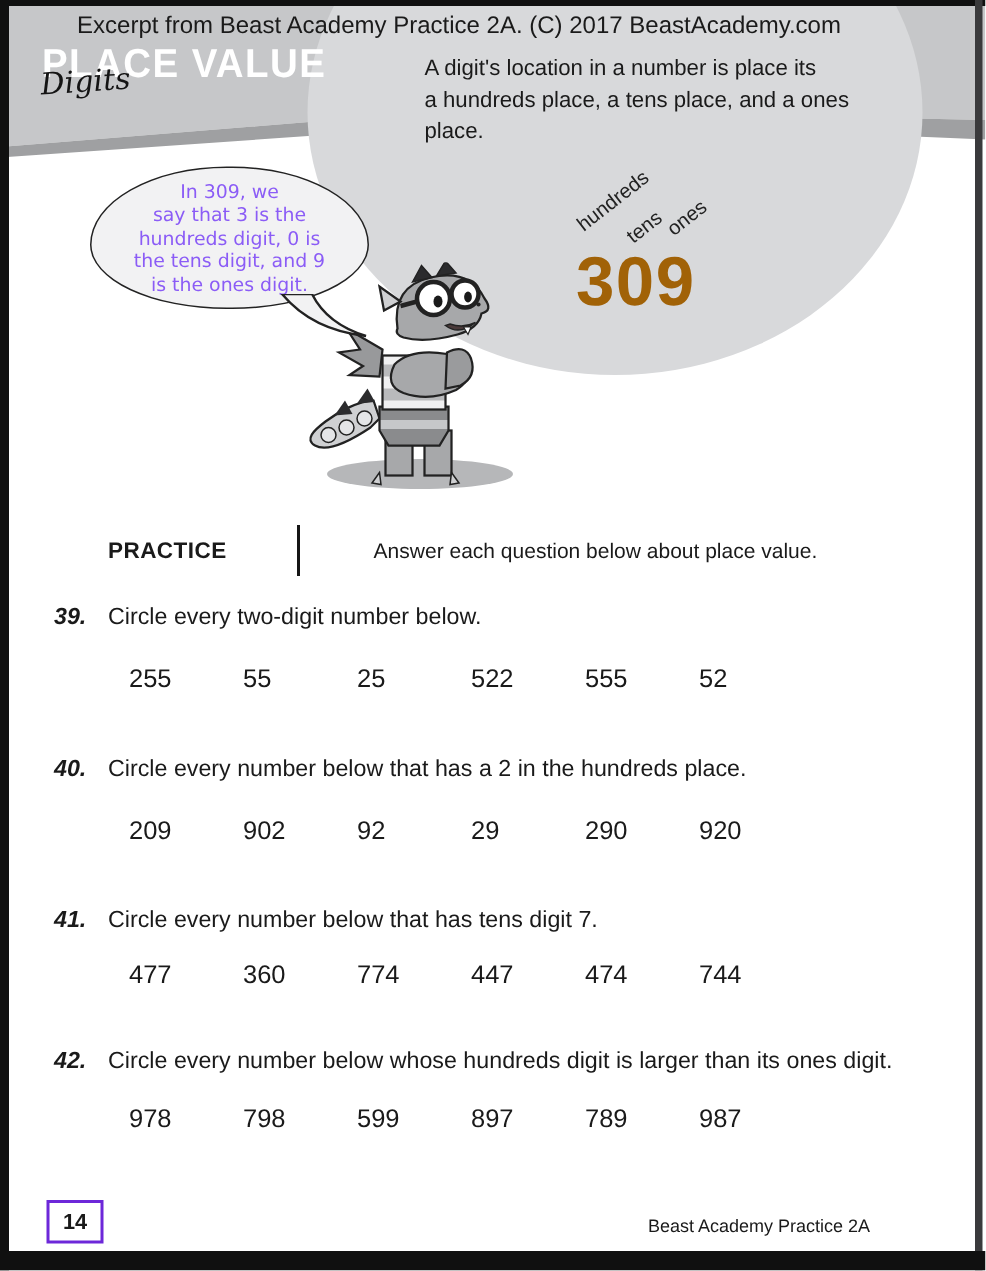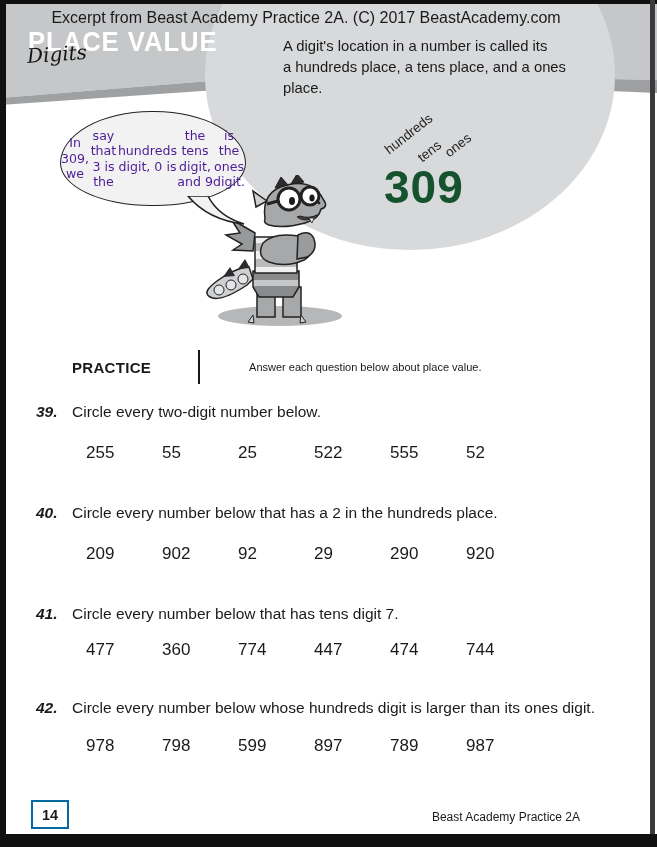--- a/index.html
+++ b/index.html
@@ -22,46 +22,46 @@
 
   .title{position:absolute;left:28px;top:27px;font-size:27px;font-weight:bold;color:#ffffff;
     letter-spacing:1px;z-index:3;transform:scaleX(0.95);transform-origin:left top;white-space:nowrap;}
   .script-label{position:absolute;left:27px;top:42px;font-family:"DejaVu Serif",serif;font-style:italic;
     font-size:20px;color:#141414;z-index:4;transform:rotate(-4deg);}
 
   .intro{position:absolute;left:283px;top:36px;z-index:5;font-size:14.8px;line-height:21px;}
   .intro .line{white-space:nowrap;}
   .bold-italic{font-weight:bold;font-style:italic;}
 
-  .pv-number{position:absolute;left:384px;top:160px;font-size:46px;font-weight:bold;letter-spacing:1px;z-index:5;color:#14532d;}
+  .pv-number{position:absolute;left:384px;top:160px;font-size:46px;font-weight:bold;letter-spacing:1px;z-index:5;color:#a16207;}
   .pv-label{position:absolute;font-size:13.5px;color:#222;z-index:5;white-space:nowrap;
     transform:rotate(-38deg);transform-origin:0 100%;}
   .pv-label.hundreds{left:391px;top:142px;}
   .pv-label.tens{left:424px;top:150px;}
   .pv-label.ones{left:451px;top:145px;}
 
   .bubble{position:absolute;left:60px;top:111px;width:184px;height:93px;z-index:4;
     background:#f2f2f3;border:1.6px solid #222;
     border-radius:50% 50% 50% 50% / 56% 56% 46% 46%;
-    display:flex;flex-direction:row;justify-content:center;align-items:center;
-    text-align:center;font-family:"DejaVu Sans",sans-serif;font-size:12.6px;line-height:15.4px;color:#4c1d95;}
+    display:flex;flex-direction:column;justify-content:center;align-items:center;
+    text-align:center;font-family:"DejaVu Sans",sans-serif;font-size:12.6px;line-height:15.4px;color:#8b5cf6;}
   .bubble-tail{position:absolute;left:178px;top:196px;z-index:5;}
   .dragon{position:absolute;left:205px;top:175px;z-index:4;}
 
   .practice-row{position:absolute;left:72px;top:350px;display:flex;align-items:center;z-index:3;gap:36px;}
   .practice-label{font-weight:bold;font-size:15px;letter-spacing:0.3px;}
   .practice-divider{width:2px;height:34px;background:#161616;margin:0 13px 0 11px;}
-  .practice-instruction{font-size:11px;}
+  .practice-instruction{font-size:14px;}
 
   .q-num{position:absolute;left:36px;font-weight:bold;font-size:15.5px;font-style:italic;}
   .q-text{position:absolute;left:72px;font-size:15.5px;}
   .q-row{position:absolute;left:86px;width:456px;display:flex;font-size:17px;}
   .q-row span{flex:1;text-align:left;}
 
-  .page-box{position:absolute;left:31px;top:800px;width:34px;height:25px;border:2px solid #0369a1;
+  .page-box{position:absolute;left:31px;top:800px;width:34px;height:25px;border:2px solid #6d28d9;
     display:flex;align-items:center;justify-content:center;font-weight:bold;font-size:14.5px;z-index:3;}
   .book-title{position:absolute;right:77px;top:810px;font-size:12px;z-index:3;}
 </style>
 </head>
 <body>
 
 <div class="frame-top"></div>
 <div class="frame-left"></div>
 <div class="frame-right"></div>
 <div class="frame-bottom"></div>
@@ -72,21 +72,21 @@
 </svg>
 
 <div class="big-circle"></div>
 
 <div class="excerpt">Excerpt from Beast Academy Practice 2A. (C) 2017 BeastAcademy.com</div>
 
 <div class="title">PLACE VALUE</div>
 <div class="script-label">Digits</div>
 
 <div class="intro">
-  <div class="line">A digit's location in a number is called its</div>
+  <div class="line">A digit's location in a number is place its</div>
   <div class="line">a hundreds place, a tens place, and a ones</div>
   <div class="line">place.</div>
 </div>
 
 <div class="pv-number">309</div>
 <div class="pv-label hundreds">hundreds</div>
 <div class="pv-label tens">tens</div>
 <div class="pv-label ones">ones</div>
 
 <div class="bubble">

